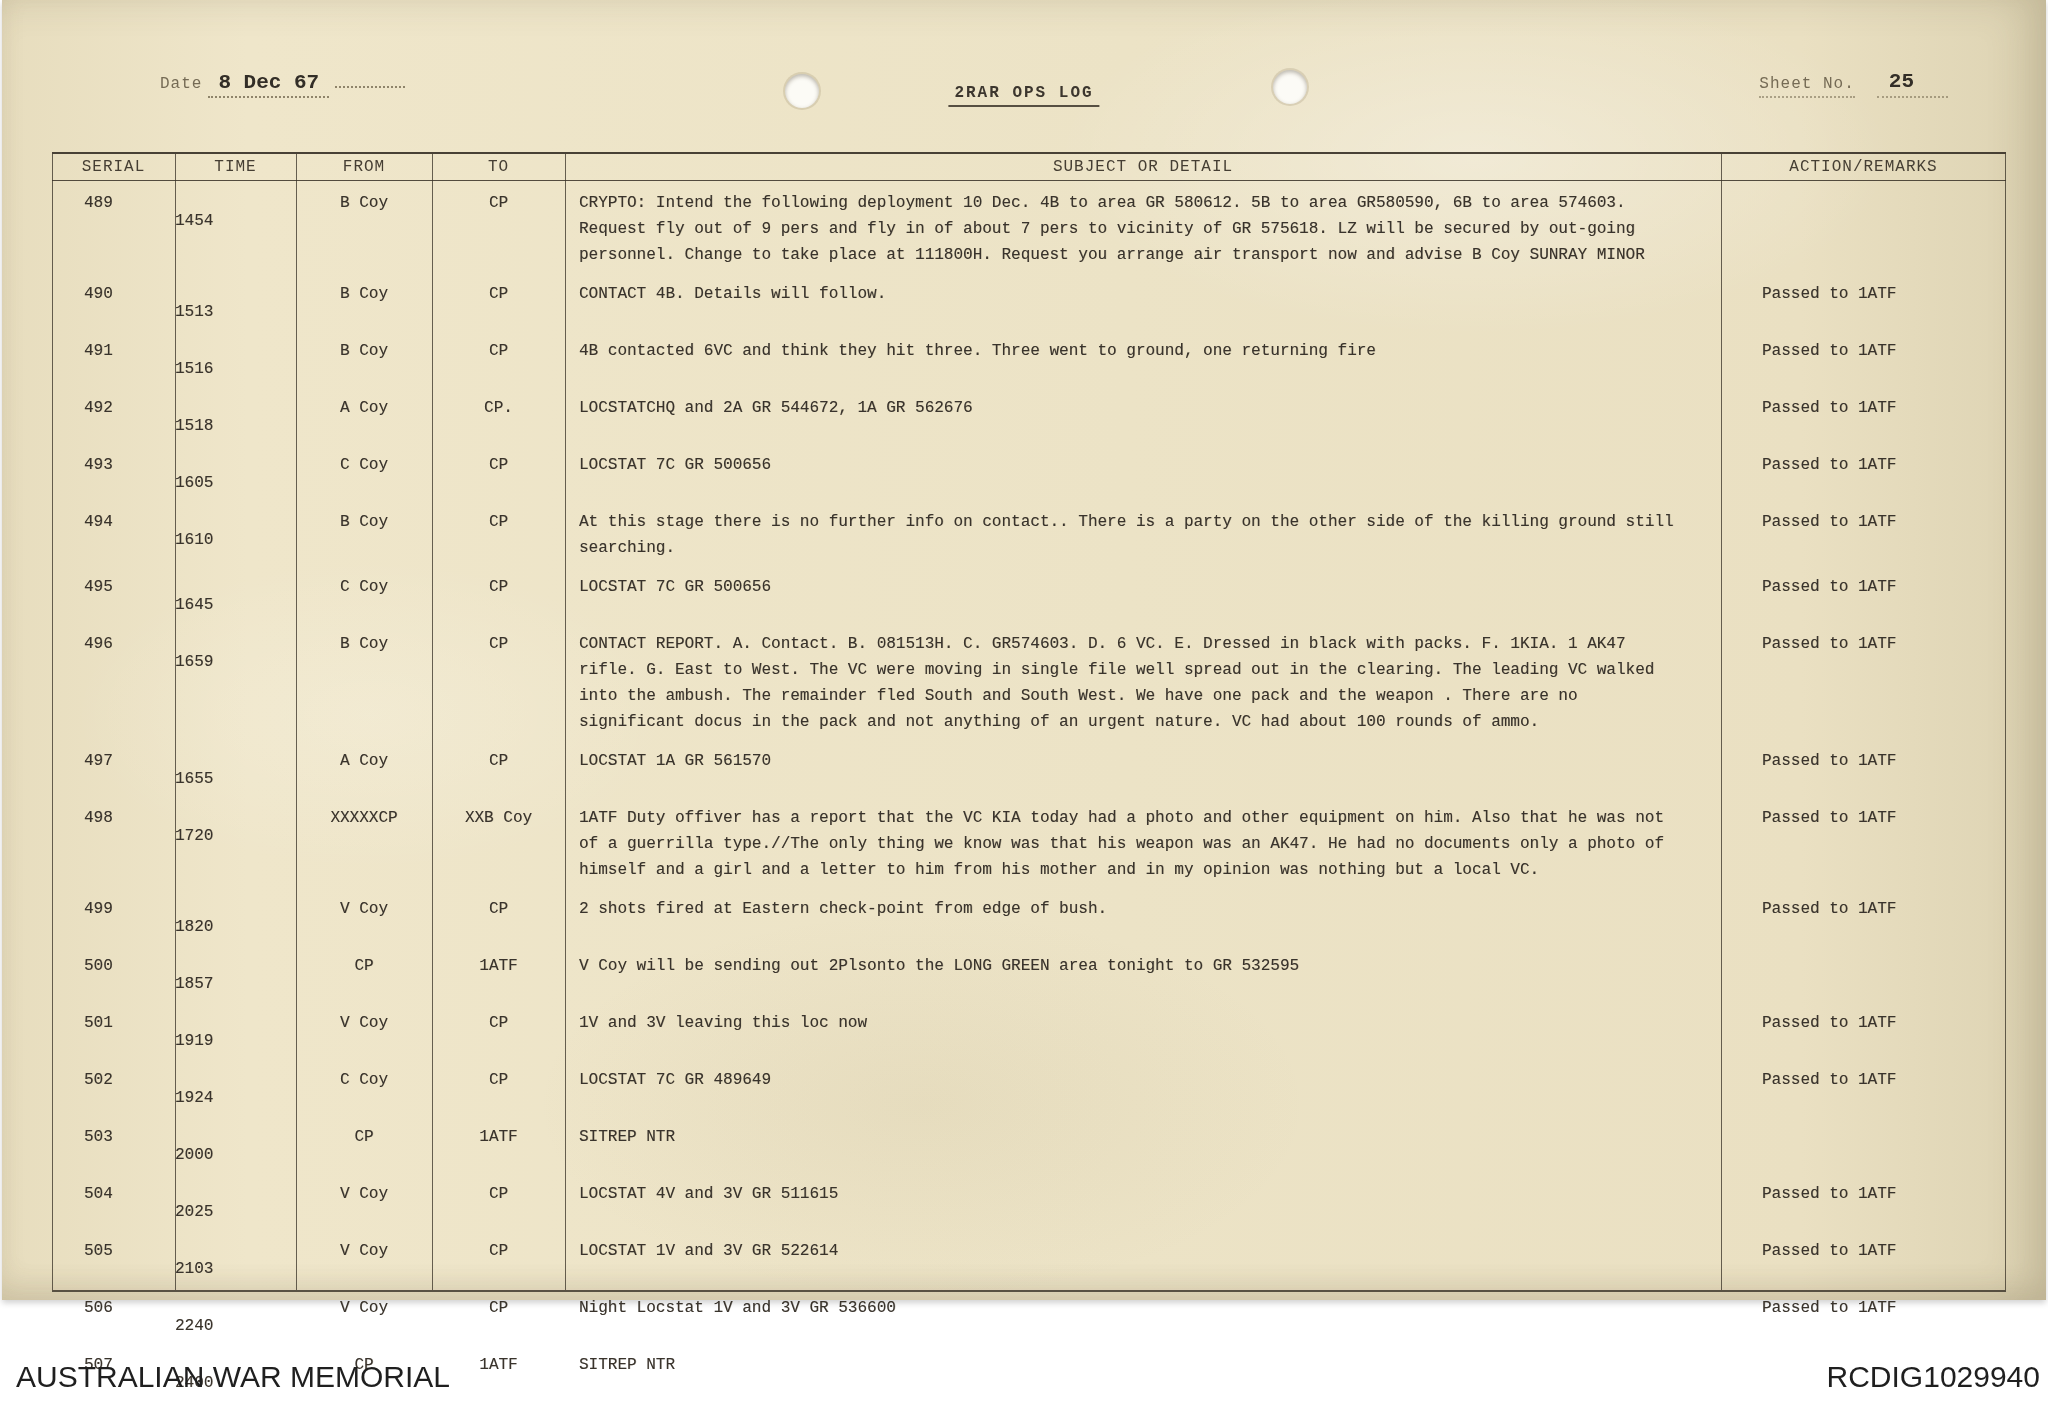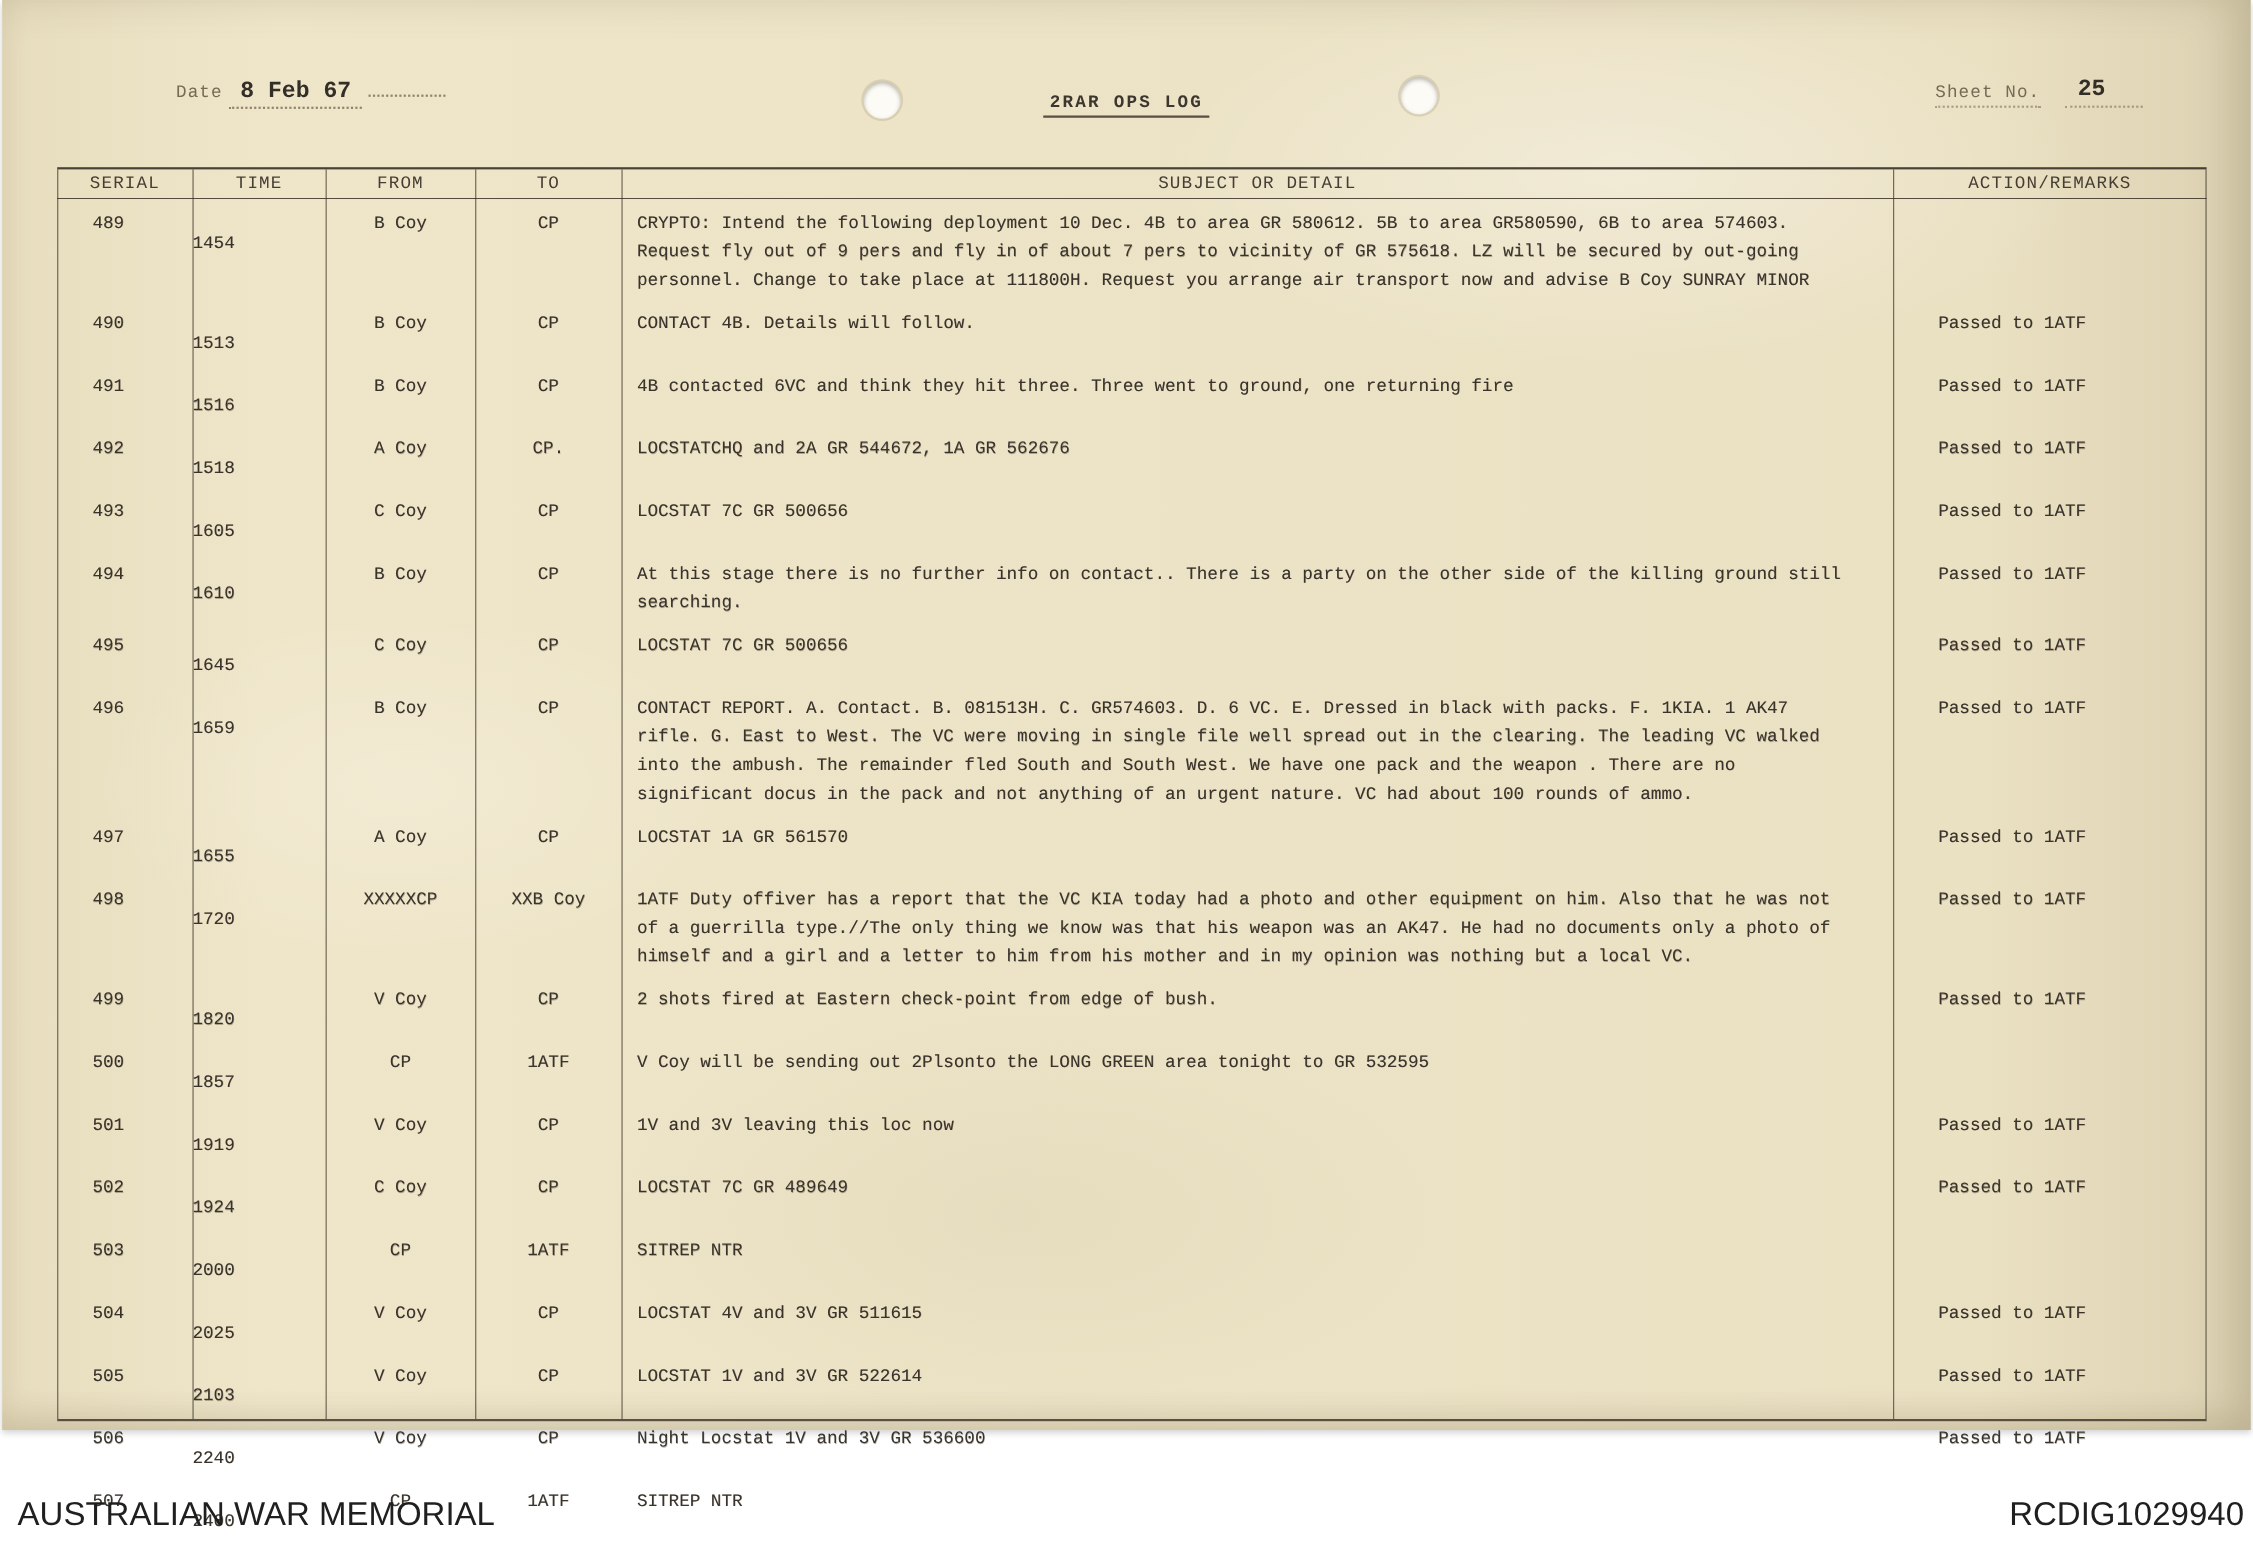--- a/index.html
+++ b/index.html
@@ -119,21 +119,21 @@
 </head>
 <body>
 
 <div class="paper">
 
   <div class="punch-hole hole-left"></div>
   <div class="punch-hole hole-right"></div>
 
   <div class="date-line">
     <span class="faded-label">Date</span>
-    <span class="typed-value">8 Feb 67</span>
+    <span class="typed-value">8 Dec 67</span>
     <span class="tail-dots"></span>
   </div>
 
   <div class="doc-title">2RAR OPS LOG</div>
 
   <div class="sheet-line">
     <span class="faded-label">Sheet No.</span>
     <span class="typed-value">25</span>
   </div>
 

